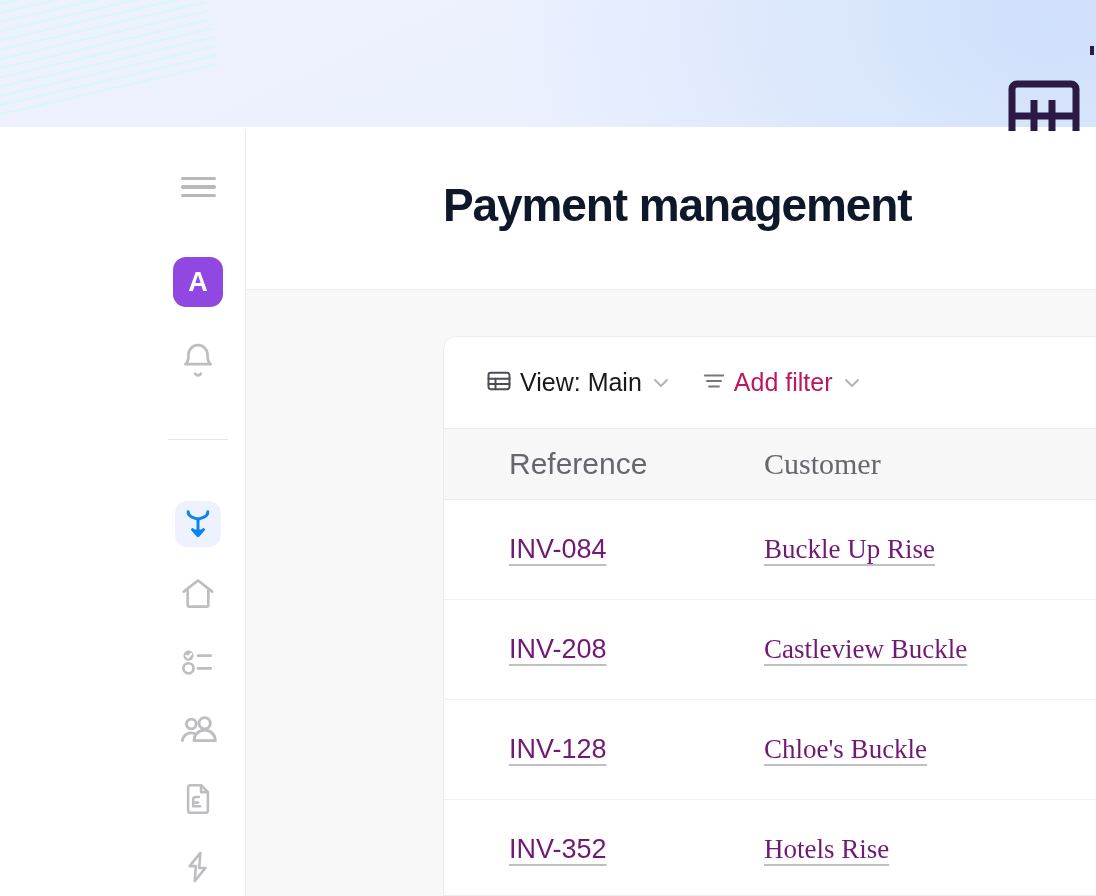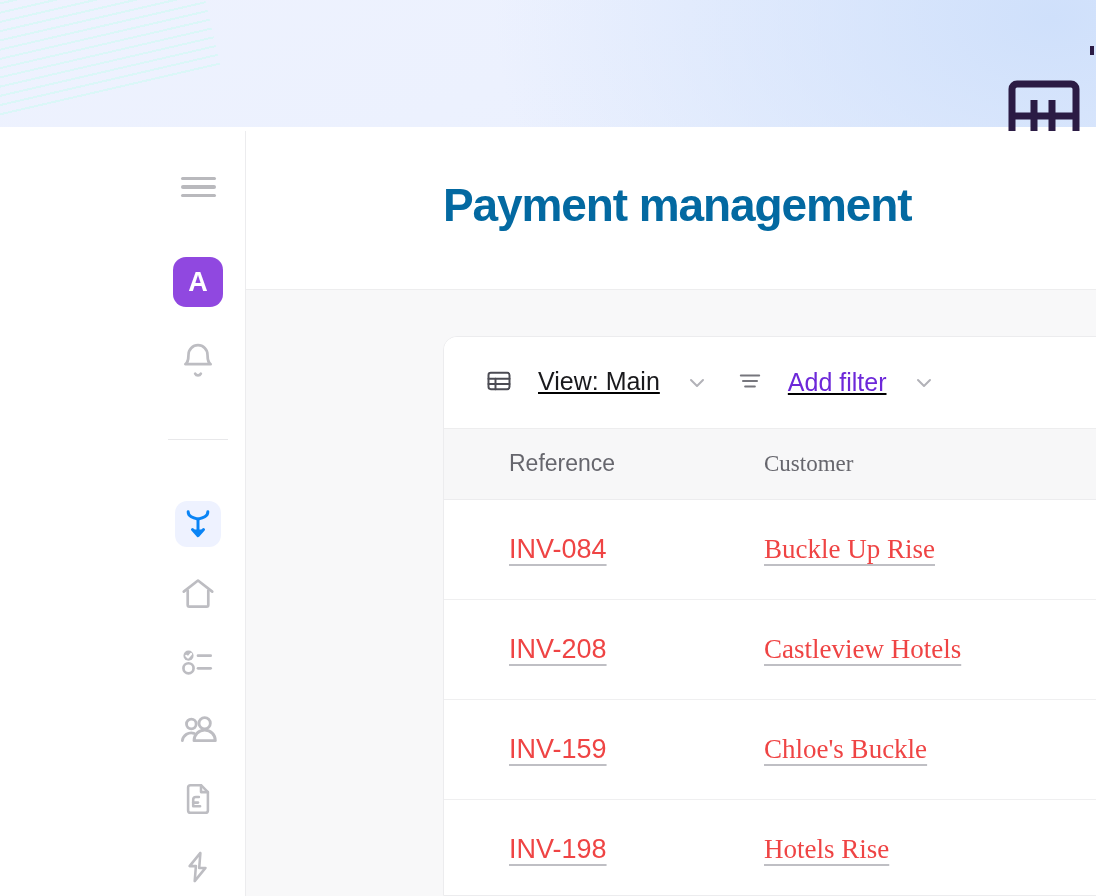--- a/index.html
+++ b/index.html
@@ -115,21 +115,21 @@
     background: #ffffff;
     border-bottom: 1px solid #ededee;
   }
 
   #page-title {
     position: absolute;
     left: 197px; top: 47px;
     font-size: 46px;
     font-weight: bold;
     letter-spacing: -1.1px;
-    color: #0369a1;
+    color: #0f172a;
     white-space: nowrap;
   }
 
   
   #content {
     position: absolute;
     left: 0; top: 159px;
     width: 850px; height: 606px;
     background: #f8f8f9;
   }
@@ -148,53 +148,52 @@
   
   #toolbar {
     height: 92px;
     display: flex; align-items: center;
     padding-left: 41px;
     gap: 28px;
     background: #ffffff;
     border-bottom: 1px solid #ededee;
   }
   .tool-btn {
-    display: flex; gap: 25px;
+    display: flex; align-items: center; gap: 7px;
     white-space: nowrap;
-    text-decoration: underline;
   }
   .tool-label { font-size: 25px; color: #19191c; }
-  .tool-label.muted { color: #6d28d9; }
+  .tool-label.muted { color: #be185d; }
   .chev { color: #b2b2b8; display: flex; align-items: center; }
 
   
   #tbl { width: 100%; border-collapse: collapse; table-layout: fixed; }
   #tbl thead tr { background: #f7f7f8; height: 70px; }
   #tbl th {
-    font-size: 23px; font-weight: normal; color: #66666d;
+    font-size: 30px; font-weight: normal; color: #66666d;
     text-align: left; padding: 0;
     border-bottom: 1px solid #ececee;
   }
   #tbl tbody tr { height: 100px; }
   #tbl tbody tr + tr { border-top: 1px solid #efeff0; }
   #tbl td {
     font-size: 27px; color: #1b1b1e; padding: 0;
     vertical-align: middle;
   }
   .col-ref      { width: 255px; padding-left: 65px !important; }
   .col-customer { width: 360px; padding-left: 65px !important; font-family: Liberation Serif, serif; }
   .col-currency { width: 240px; padding-left: 80px !important; }
 
   .cell-link {
     text-decoration: underline;
     text-decoration-color: #bfbfc4;
     text-underline-offset: 6px;
     text-decoration-thickness: 1.5px;
     cursor: pointer;
-    color: #ef4444;
+    color: #701a75;
   }
 
   
   #brand-mark {
     position: absolute;
     right: 16px; top: 80px;
     width: 72px; height: 72px;
   }
 
   #corner-dot {
@@ -369,36 +368,36 @@
                 <td class="col-customer">
                   <span class="cell-link">Buckle Up Rise</span>
                 </td>
                 <td class="col-currency">GBP</td>
               </tr>
               <tr>
                 <td class="col-ref">
                   <span class="cell-link">INV-208</span>
                 </td>
                 <td class="col-customer">
-                  <span class="cell-link">Castleview Hotels</span>
+                  <span class="cell-link">Castleview Buckle</span>
                 </td>
                 <td class="col-currency">GBP</td>
               </tr>
               <tr>
                 <td class="col-ref">
-                  <span class="cell-link">INV-159</span>
+                  <span class="cell-link">INV-128</span>
                 </td>
                 <td class="col-customer">
                   <span class="cell-link">Chloe's Buckle</span>
                 </td>
                 <td class="col-currency">GBP</td>
               </tr>
               <tr>
                 <td class="col-ref">
-                  <span class="cell-link">INV-198</span>
+                  <span class="cell-link">INV-352</span>
                 </td>
                 <td class="col-customer">
                   <span class="cell-link">Hotels Rise</span>
                 </td>
                 <td class="col-currency">GBP</td>
               </tr>
             </tbody>
           </table>
 
         </div>

